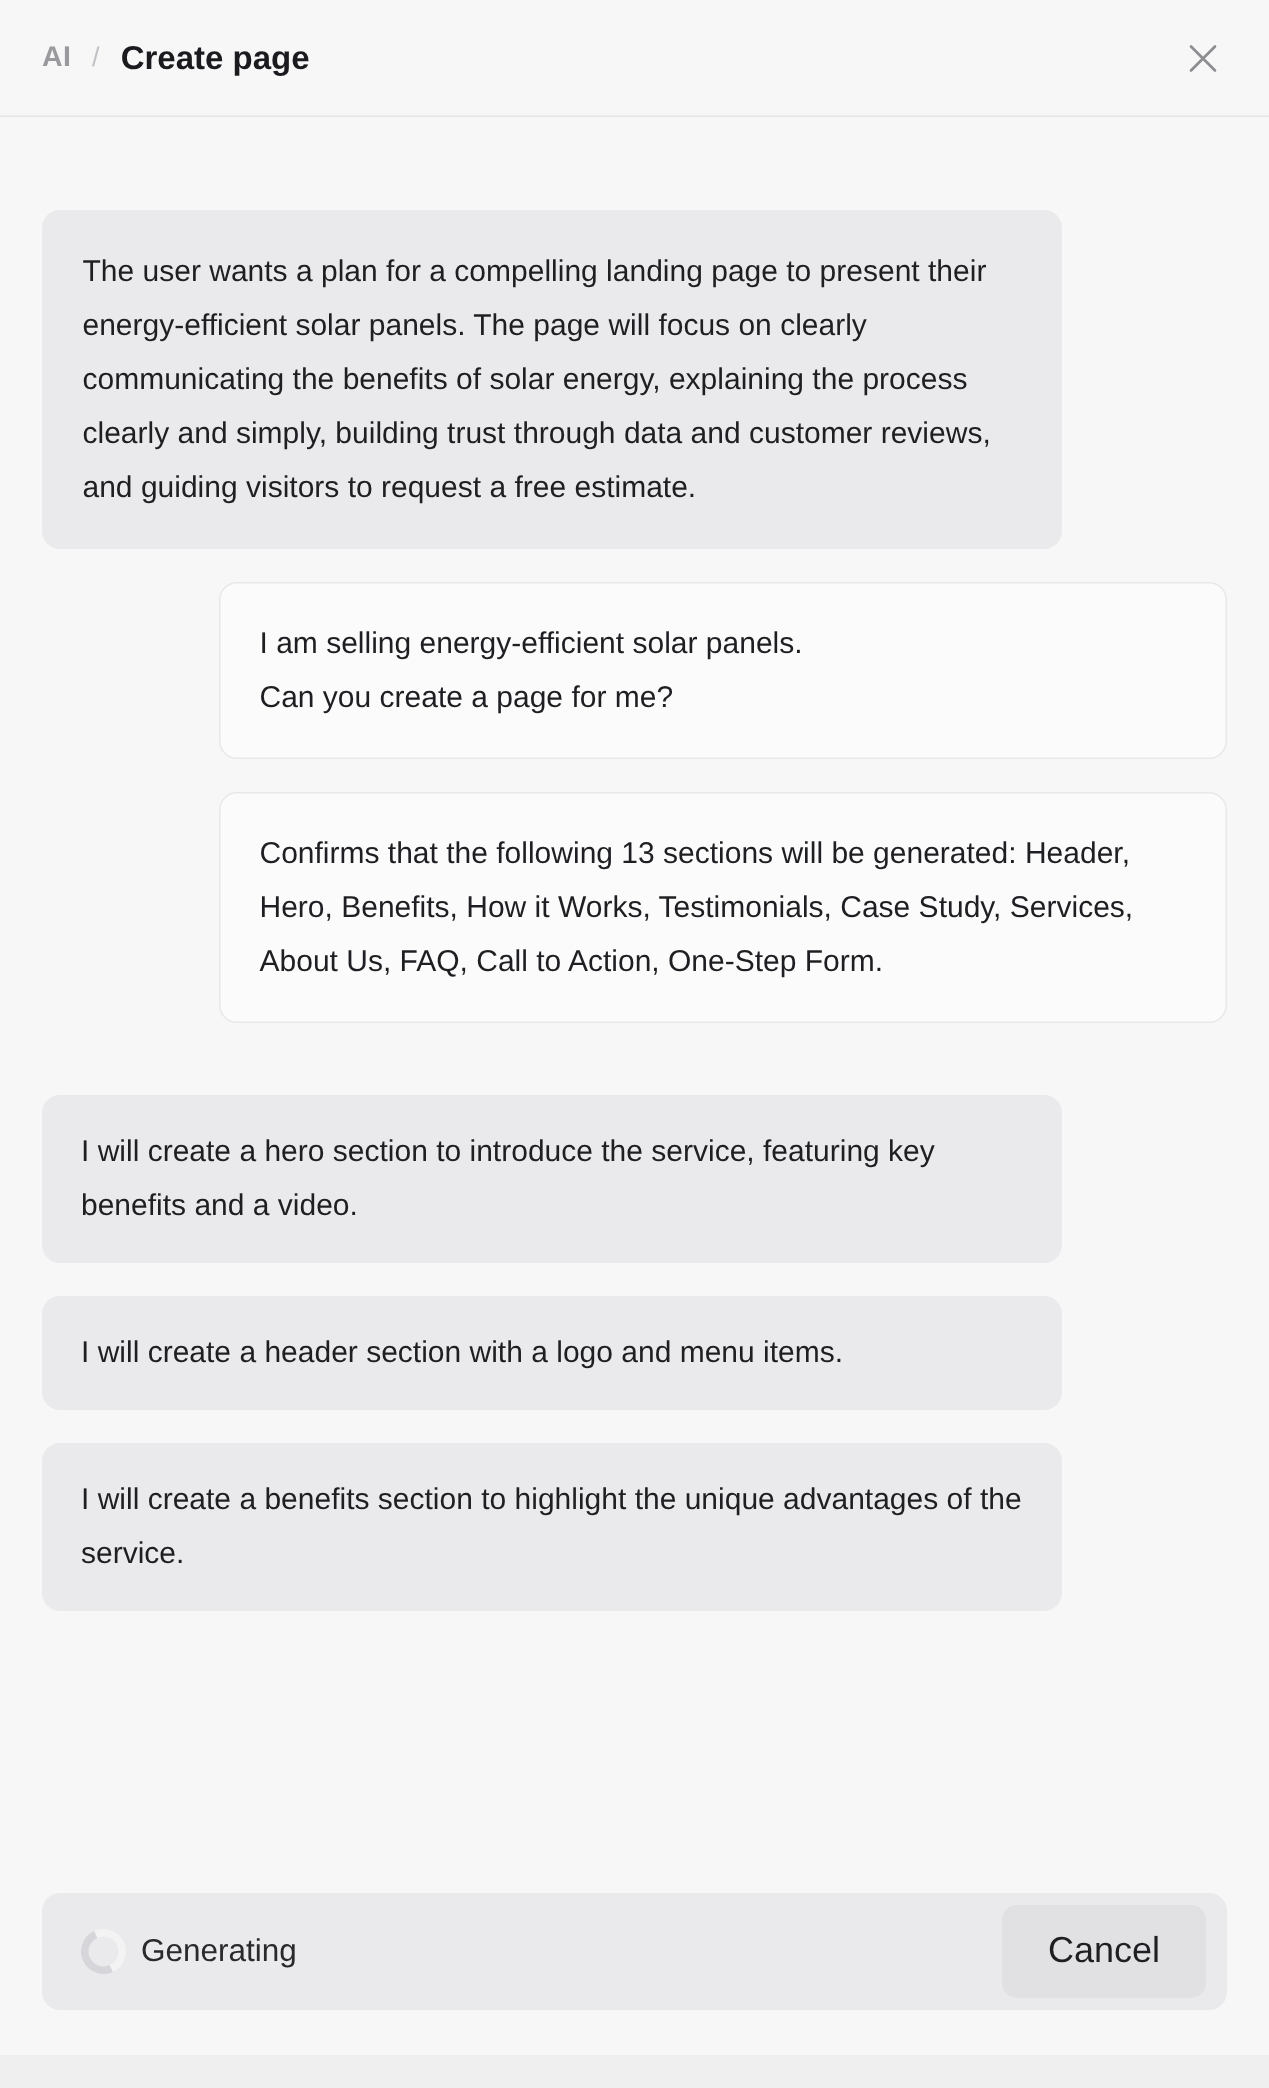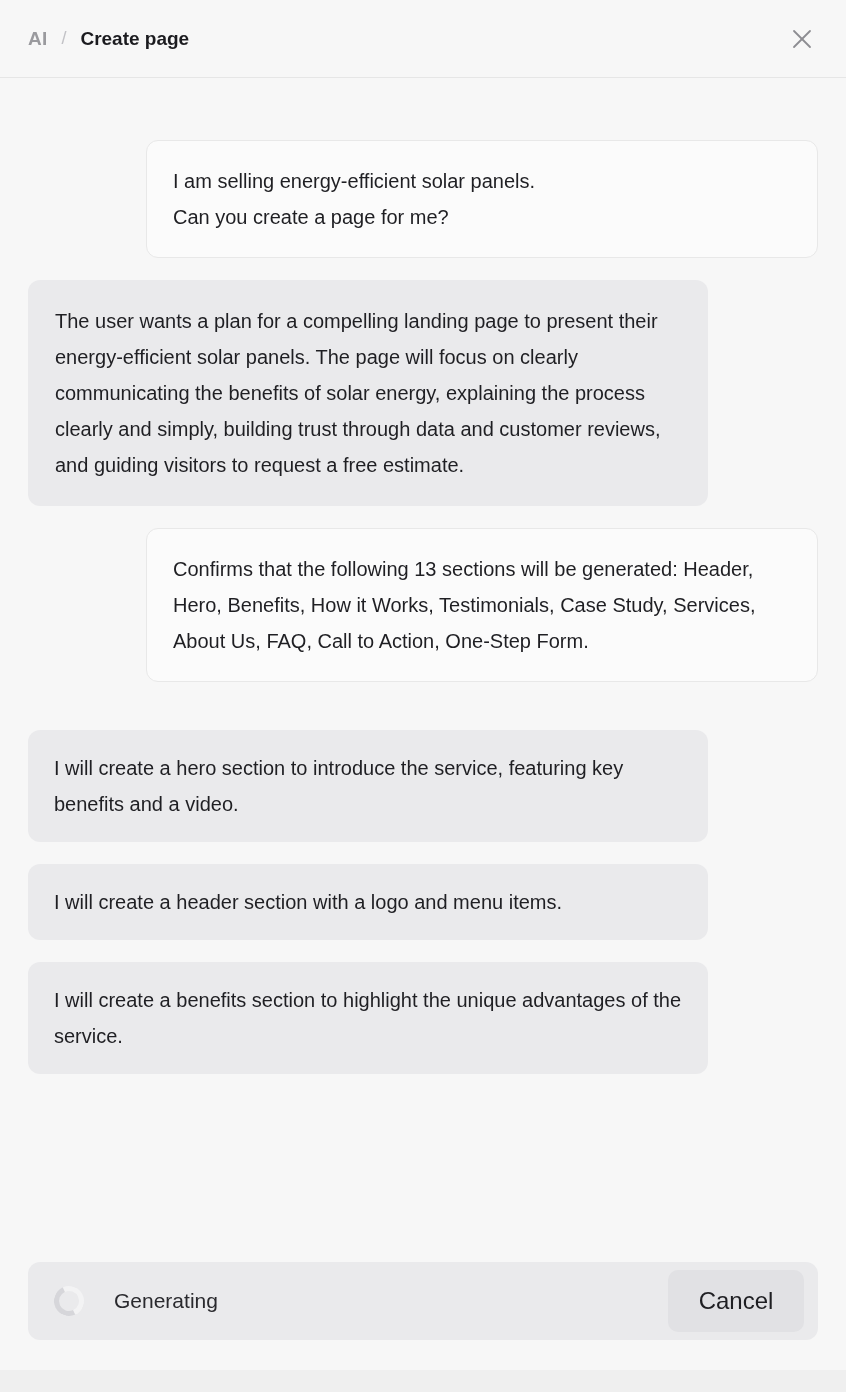--- a/index.html
+++ b/index.html
@@ -37,21 +37,21 @@
     font-weight: 700;
     letter-spacing: 0.2px;
   }
   .crumb-sep {
     font-size: 18px;
     color: #c2c2c6;
     margin: 0 14px;
     font-weight: 400;
   }
   .crumb-current {
-    font-size: 19px;
+    font-size: 22px;
     color: #1b1b1f;
     font-weight: 700;
   }
   .close-btn {
     position: absolute;
     right: 24px;
     top: 50%;
     transform: translateY(-50%);
     width: 40px;
     height: 40px;
@@ -115,21 +115,21 @@
     background: #eaeaec;
     border-radius: 12px;
     display: flex;
     align-items: center;
     padding: 0 14px 0 26px;
     justify-content: space-between;
   }
   .status-left {
     display: flex;
     align-items: center;
-    gap: 30px;
+    gap: 10px;
   }
   .spinner {
     width: 30px;
     height: 30px;
     border-radius: 50%;
     border: 5px solid #d6d6da;
     border-top-color: #f3f3f4;
     border-right-color: #f3f3f4;
     transform: rotate(20deg);
   }
@@ -171,24 +171,24 @@
         <svg width="24" height="24" viewBox="0 0 24 24" fill="none" stroke="#8d8d92" stroke-width="1.8" stroke-linecap="round">
           <line x1="4" y1="4" x2="20" y2="20"></line>
           <line x1="20" y1="4" x2="4" y2="20"></line>
         </svg>
       </span>
     </div>
   </div>
 
   <div class="conversation">
 
+    <div class="msg assistant">The user wants a plan for a compelling landing page to present their energy-efficient solar panels. The page will focus on clearly communicating the benefits of solar energy, explaining the process clearly and simply, building trust through data and customer reviews, and guiding visitors to request a free estimate.</div>
+
     <div class="msg user">I am selling energy-efficient solar panels.
 Can you create a page for me?</div>
-
-    <div class="msg assistant">The user wants a plan for a compelling landing page to present their energy-efficient solar panels. The page will focus on clearly communicating the benefits of solar energy, explaining the process clearly and simply, building trust through data and customer reviews, and guiding visitors to request a free estimate.</div>
 
     <div class="msg user">Confirms that the following 13 sections will be generated: Header, Hero, Benefits, How it Works, Testimonials, Case Study, Services, About Us, FAQ, Call to Action, One-Step Form.</div>
 
     <div class="spacer-sm"></div>
 
     <div class="msg step">I will create a hero section to introduce the service, featuring key benefits and a video.</div>
     <div class="msg step">I will create a header section with a logo and menu items.</div>
     <div class="msg step">I will create a benefits section to highlight the unique advantages of the service.</div>
 
   </div>

